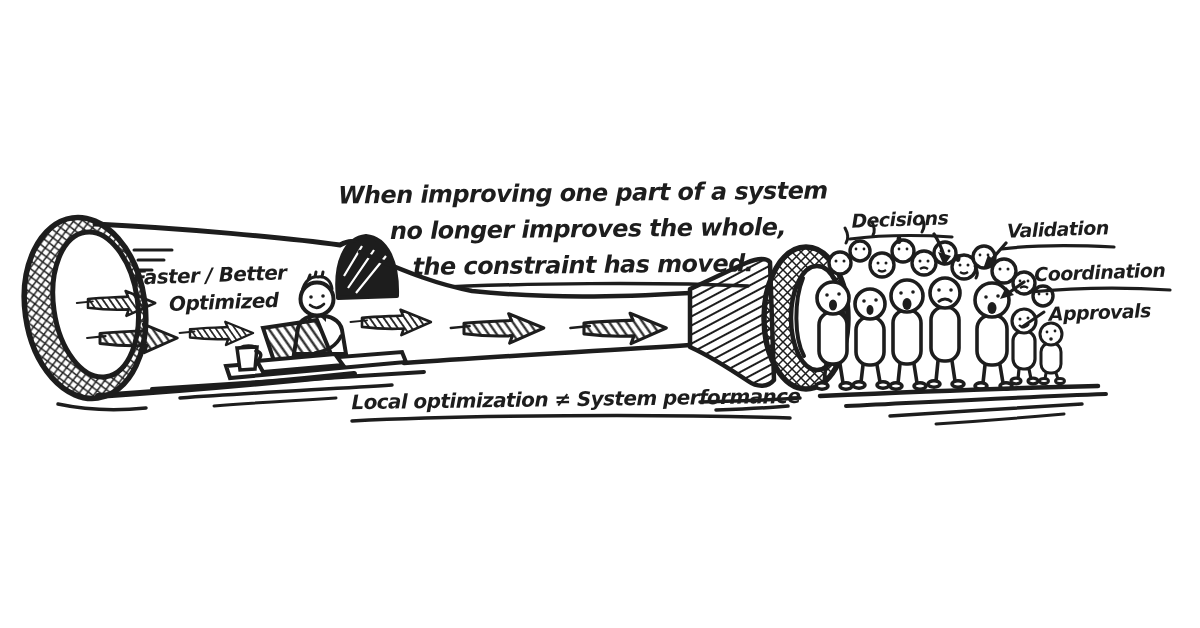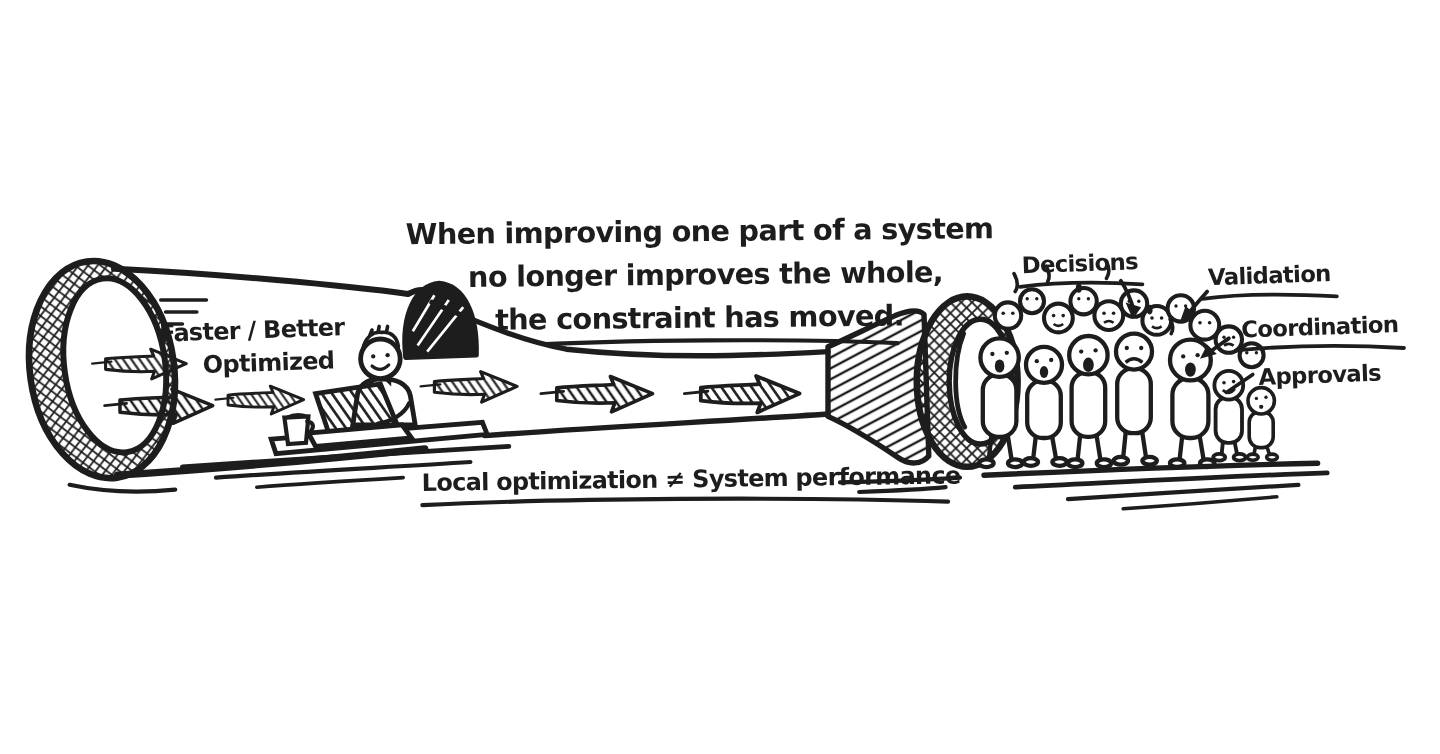--- a/index.html
+++ b/index.html
@@ -1,16 +1,16 @@
 <!DOCTYPE html>
 <html><head>
 <meta charset="utf-8">
 <style>
   html,body{margin:0;padding:0;background:#ffffff;}
-  .stage{position:relative;width:1200px;height:628px;background:#ffffff;overflow:hidden;}
+  .stage{position:relative;width:1200px;height:628px;background:#ffffff;overflow:hidden;font-style:italic;}
   svg{position:absolute;inset:0;}
   text{
     font-family:"DejaVu Sans", sans-serif;
     font-weight:bold;
     fill:#1d1d1d;
     letter-spacing:-0.6px;
   }
   .headline-text{font-size:24px;}
   .pipe-label{font-size:20px;}
   .caption-text{font-size:20px;}

